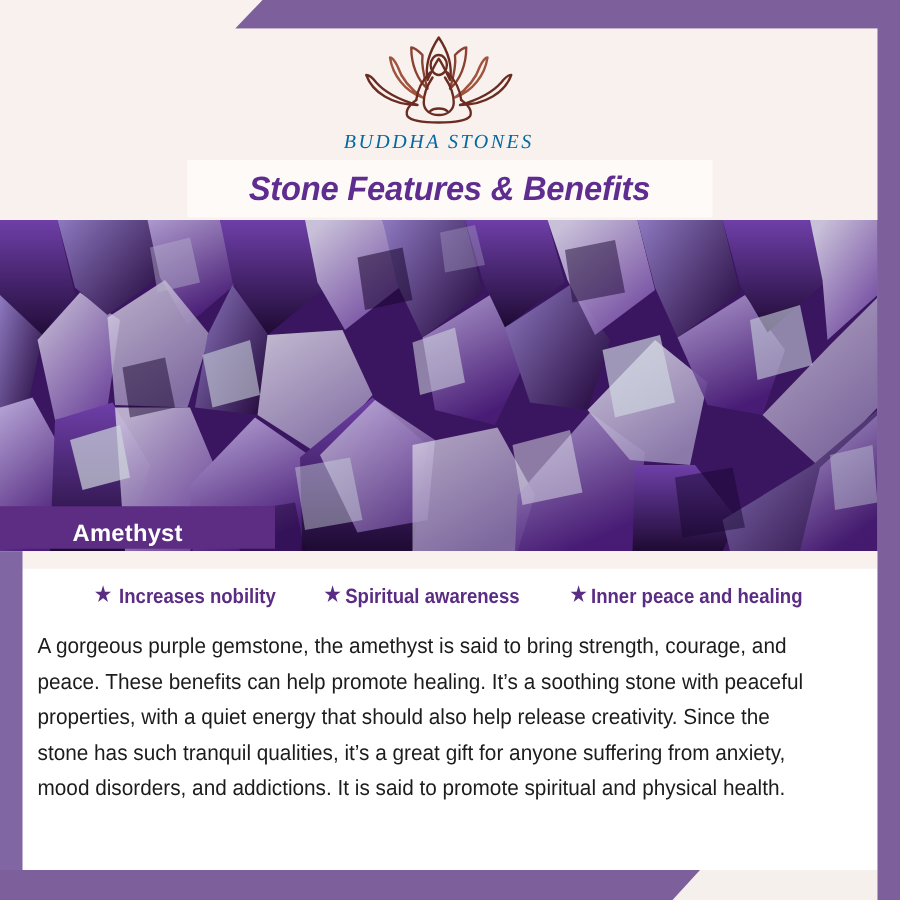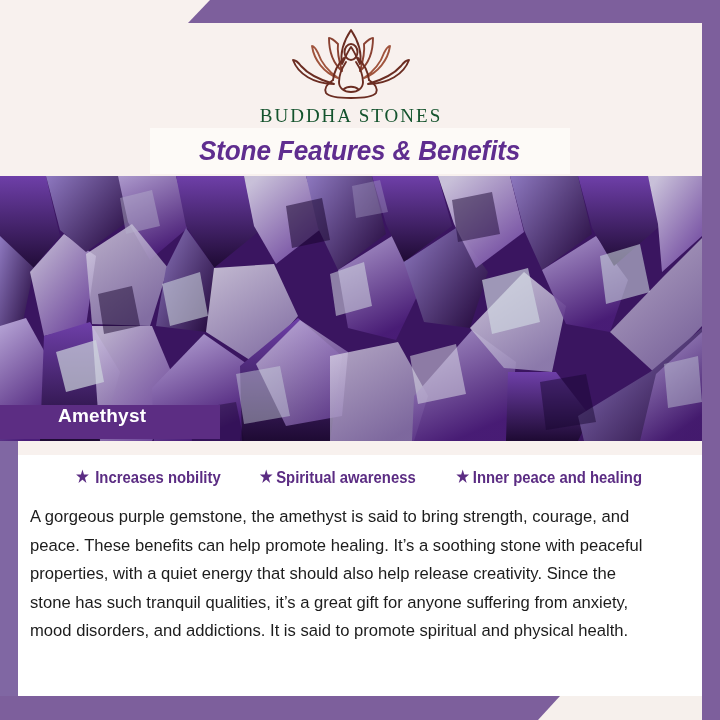--- a/index.html
+++ b/index.html
@@ -38,22 +38,22 @@
     background:#f8f1ee;
   }
   .logo-wrap{
     position:absolute;left:0;right:0;top:24px;
     display:flex;flex-direction:column;align-items:center;
   }
   .logo-mark{width:150px;height:78px;display:block;}
   .logo-word{
     margin-top:3px;
     font-family:"Liberation Serif", serif;
-    font-size:19px;letter-spacing:2.0px;
-    color:#14532d;font-weight:400;
+    font-size:16px;letter-spacing:2.0px;
+    color:#0369a1;font-weight:400;font-style:italic;
   }
   .title-box{
     position:absolute;left:150px;top:128px;width:420px;height:46px;
     background:#fdfaf7;
     display:flex;align-items:center;justify-content:center;font-style:italic;
   }
   .title-text{
     font-family:"Liberation Sans", sans-serif;
     font-weight:bold;font-size:27px;letter-spacing:-0.2px;
     color:#5f2d8f;
@@ -65,21 +65,21 @@
     position:absolute;left:0;top:176px;width:702px;height:265px;
     overflow:hidden;
     background:#2a0f44;
   }
   .hero svg{display:block;width:100%;height:100%;}
 
   
   .stone-label{
     position:absolute;left:0;top:405px;width:220px;height:34px;
     background:#5c2d83;
-    display:flex;align-items:flex-start;
+    display:flex;align-items:flex-end;
   }
   .stone-label-text{
     margin-left:58px;
     color:#ffffff;font-weight:bold;font-size:19px;
     font-family:"Liberation Sans", sans-serif;
     letter-spacing:0.2px;
   }
 
   
   .content{

